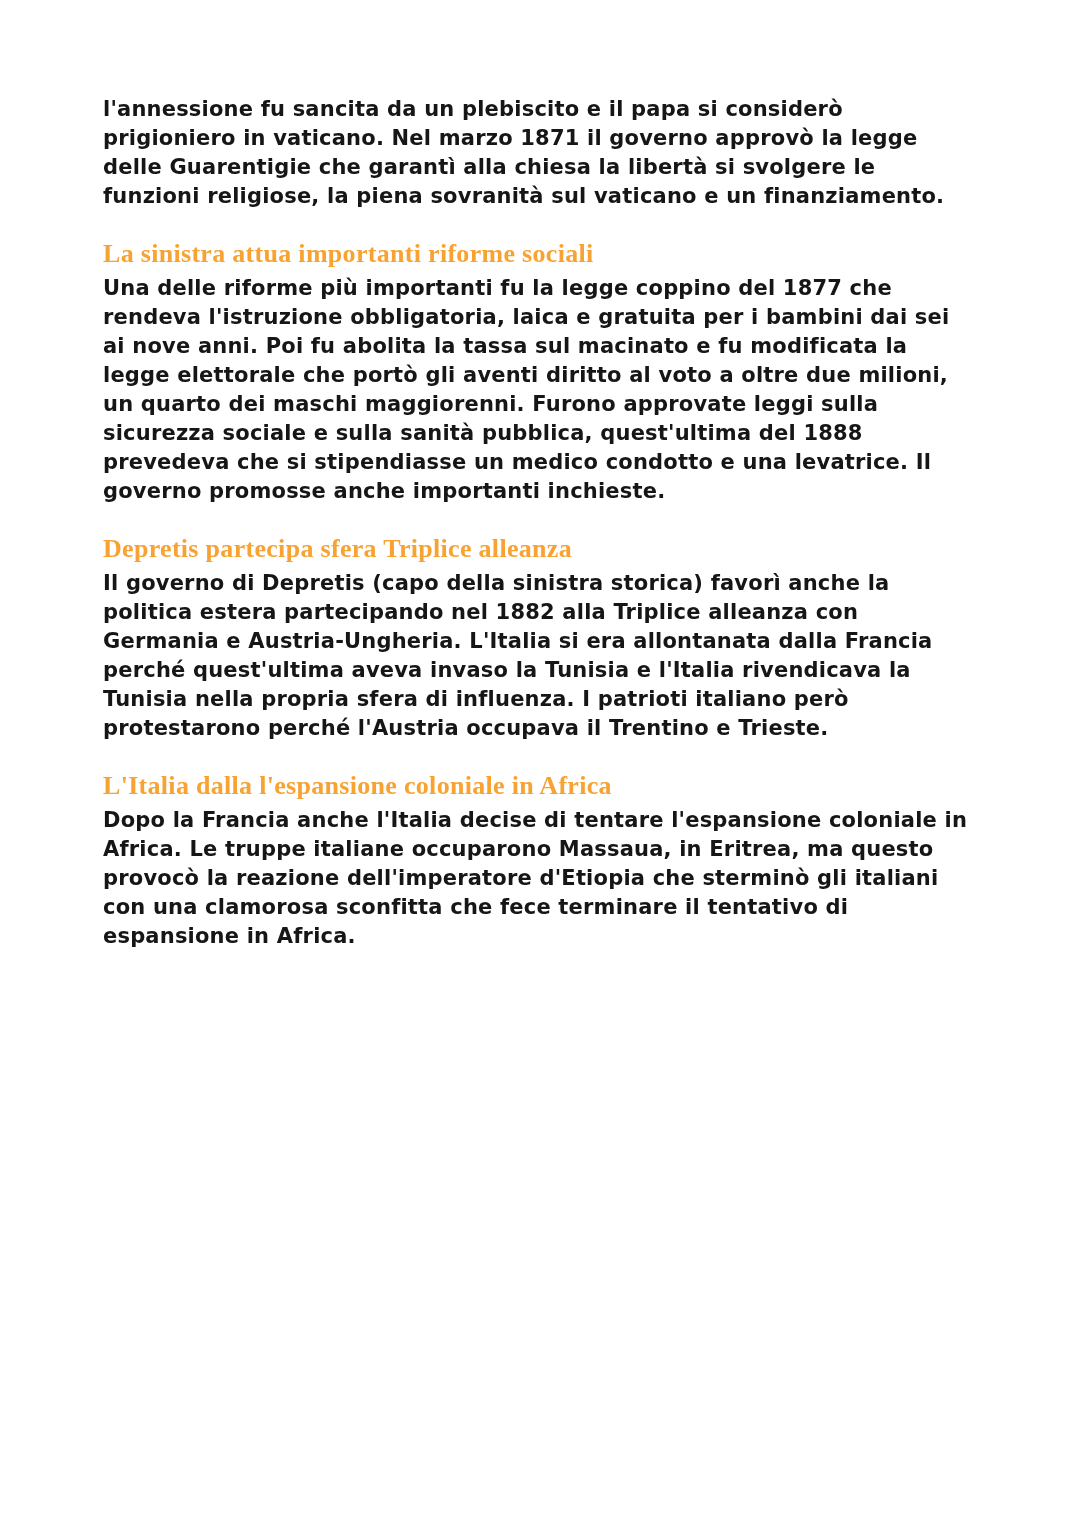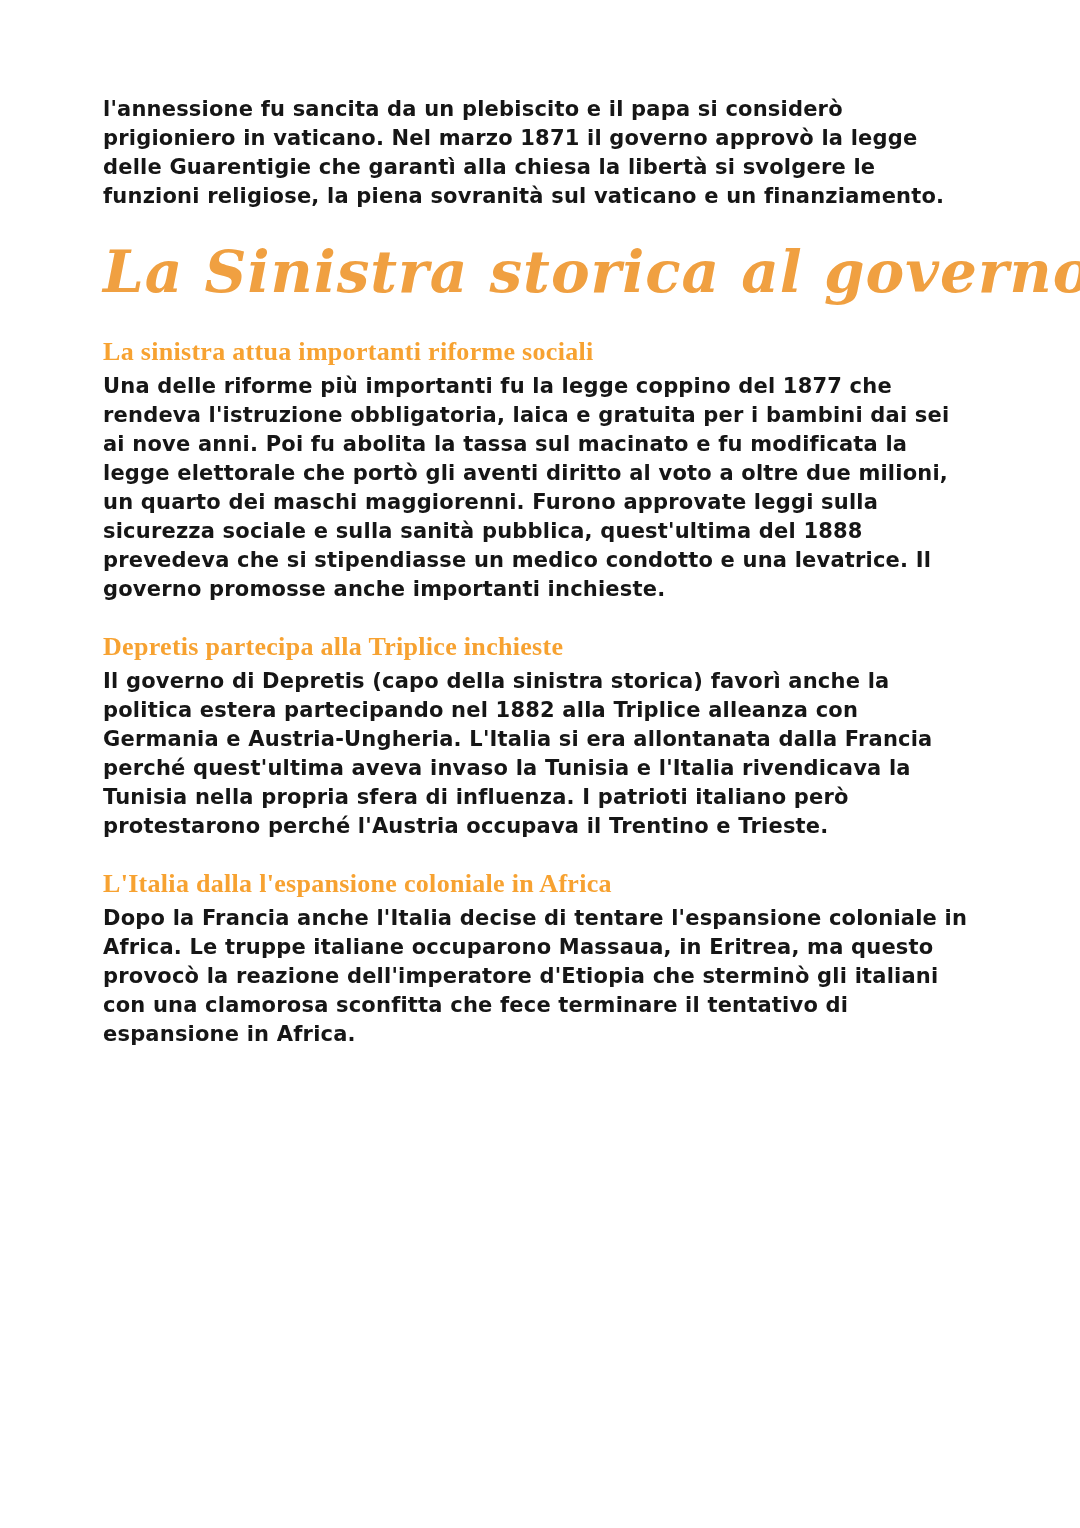--- a/index.html
+++ b/index.html
@@ -56,29 +56,28 @@
   }
 </style>
 </head>
 <body>
 
 <div class="page">
   <div class="content">
 
     <p class="body-text intro">l'annessione fu sancita da un plebiscito e il papa si considerò prigioniero in vaticano. Nel marzo 1871 il governo approvò la legge delle Guarentigie che garantì alla chiesa la libertà si svolgere le funzioni religiose, la piena sovranità sul vaticano e un finanziamento.</p>
 
-    <div class="page-title">La Sinistra storica al governo</div>
 
     <div class="section">
       <div class="section-heading">La sinistra attua importanti riforme sociali</div>
       <p class="body-text">Una delle riforme più importanti fu la legge coppino del 1877 che rendeva l'istruzione obbligatoria, laica e gratuita per i bambini dai sei ai nove anni. Poi fu abolita la tassa sul macinato e fu modificata la legge elettorale che portò gli aventi diritto al voto a oltre due milioni, un quarto dei maschi maggiorenni. Furono approvate leggi sulla sicurezza sociale e sulla sanità pubblica, quest'ultima del 1888 prevedeva che si stipendiasse un medico condotto e una levatrice. Il governo promosse anche importanti inchieste.</p>
     </div>
 
     <div class="section">
-      <div class="section-heading">Depretis partecipa alla Triplice inchieste</div>
+      <div class="section-heading">Depretis partecipa sfera Triplice alleanza</div>
       <p class="body-text">Il governo di Depretis (capo della sinistra storica) favorì anche la politica estera partecipando nel 1882 alla Triplice alleanza con Germania e Austria-Ungheria. L'Italia si era allontanata dalla Francia perché quest'ultima aveva invaso la Tunisia e l'Italia rivendicava la Tunisia nella propria sfera di influenza. I patrioti italiano però protestarono perché l'Austria occupava il Trentino e Trieste.</p>
     </div>
 
     <div class="section">
       <div class="section-heading">L'Italia dalla l'espansione coloniale in Africa</div>
       <p class="body-text">Dopo la Francia anche l'Italia decise di tentare l'espansione coloniale in Africa. Le truppe italiane occuparono Massaua, in Eritrea, ma questo provocò la reazione dell'imperatore d'Etiopia che sterminò gli italiani con una clamorosa sconfitta che fece terminare il tentativo di espansione in Africa.</p>
     </div>
 
   </div>
 </div>

